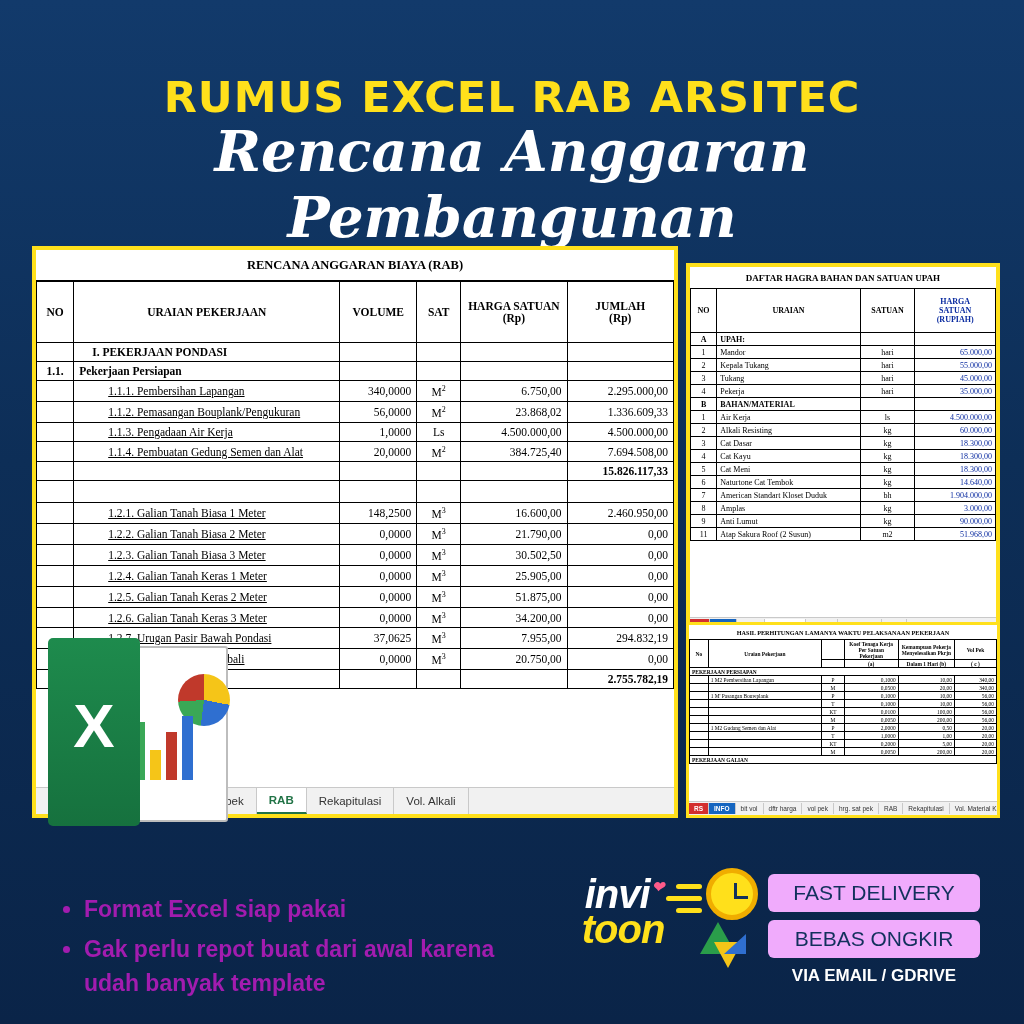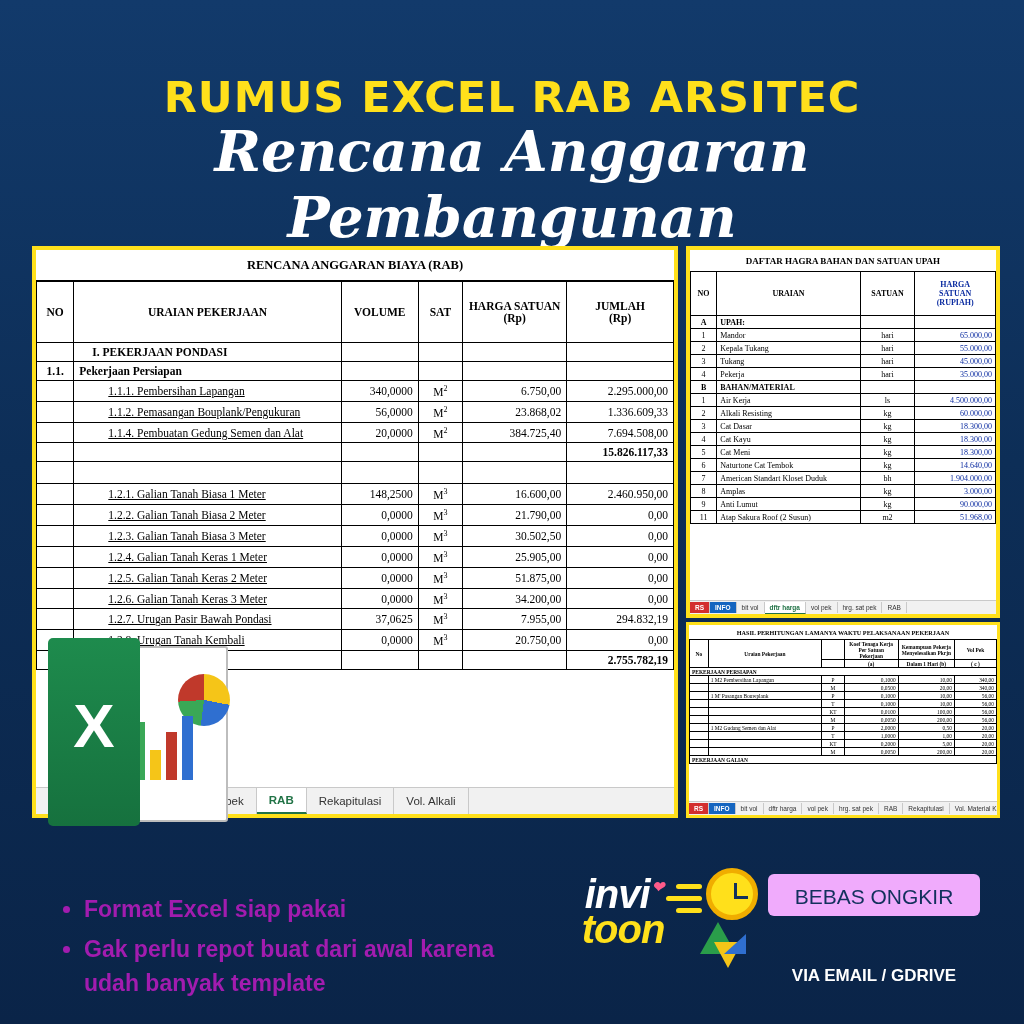--- a/index.html
+++ b/index.html
@@ -21,21 +21,21 @@
     font-size:56px;color:#ffffff;font-style:italic;font-weight:bold;
     font-family:"DejaVu Serif", serif;
   }
   
   .sheet-left{
     position:absolute;left:32px;top:246px;width:646px;height:572px;
     background:#ffffff;border:4px solid #ffe01b;box-sizing:border-box;
     overflow:hidden;
   }
   .sheet-right{
-    position:absolute;left:686px;top:246px;width:314px;height:372px;
+    position:absolute;left:686px;top:263px;width:314px;height:372px;
     background:#ffffff;border:4px solid #ffe01b;box-sizing:border-box;
     overflow:hidden;
   }
   .sheet-right2{
     position:absolute;left:686px;top:622px;width:314px;height:196px;
     background:#ffffff;border:3px solid #ffe01b;box-sizing:border-box;
     overflow:hidden;
   }
   table{border-collapse:collapse;width:100%;}
   .rab-title{
@@ -116,21 +116,21 @@
   .bullets li{font-size:23px;font-weight:bold;line-height:34px;margin-bottom:6px;}
   .brand{position:absolute;left:548px;top:872px;width:150px;text-align:center;}
   .brand .l1{color:#ffffff;font-size:40px;font-weight:bold;font-style:italic;letter-spacing:-1px;}
   .brand .l2{color:#ffe01b;font-size:40px;font-weight:bold;font-style:italic;letter-spacing:-1px;margin-top:-10px;}
   .heart{color:#ff5b8a;font-size:15px;position:relative;top:-16px;left:2px;}
   .badge{
     position:absolute;background:#f0abfc;color:#12305c;font-weight:normal;
     border-radius:6px;font-size:21px;display:flex;align-items:center;justify-content:center;
   }
   .badge1{left:768px;top:874px;width:212px;height:38px;}
-  .badge2{left:768px;top:878px;width:212px;height:38px;}
+  .badge2{left:768px;top:920px;width:212px;height:38px;}
   .viamail{position:absolute;left:768px;top:966px;width:212px;text-align:center;color:#fff;font-size:17px;font-weight:bold;}
   .clock{
     position:absolute;left:706px;top:868px;width:52px;height:52px;border-radius:50%;
     background:#ffe01b;border:5px solid #f0ad00;box-sizing:border-box;
   }
   .clock:after{content:"";position:absolute;left:23px;top:10px;width:3px;height:16px;background:#12305c;}
   .clock:before{content:"";position:absolute;left:23px;top:23px;width:14px;height:3px;background:#12305c;}
   .speed{position:absolute;background:#ffe01b;height:5px;border-radius:3px;}
   .gdrive{position:absolute;left:700px;top:922px;width:58px;height:50px;}
   .gd-a{position:absolute;left:0;top:0;width:0;height:0;border-left:18px solid transparent;border-right:18px solid transparent;border-bottom:32px solid #2a9d4a;}
@@ -192,20 +192,28 @@
         <tr>
           <td class="c-no"></td>
           <td class="c-ur ind2">1.1.2. Pemasangan Bouplank/Pengukuran</td>
           <td class="c-vol">56,0000</td>
           <td class="c-sat">M<sup>2</sup></td>
           <td class="c-hs">23.868,02</td>
           <td class="c-jml">1.336.609,33</td>
         </tr>
         <tr>
           <td class="c-no"></td>
+          <td class="c-ur ind2">1.1.3. Pengadaan Air Kerja</td>
+          <td class="c-vol">1,0000</td>
+          <td class="c-sat">Ls</td>
+          <td class="c-hs">4.500.000,00</td>
+          <td class="c-jml">4.500.000,00</td>
+        </tr>
+        <tr>
+          <td class="c-no"></td>
           <td class="c-ur ind2">1.1.4. Pembuatan Gedung Semen dan Alat</td>
           <td class="c-vol">20,0000</td>
           <td class="c-sat">M<sup>2</sup></td>
           <td class="c-hs">384.725,40</td>
           <td class="c-jml">7.694.508,00</td>
         </tr>
         <tr>
           <td class="c-no"></td>
           <td class="c-ur"></td>
           <td class="c-vol"></td>

